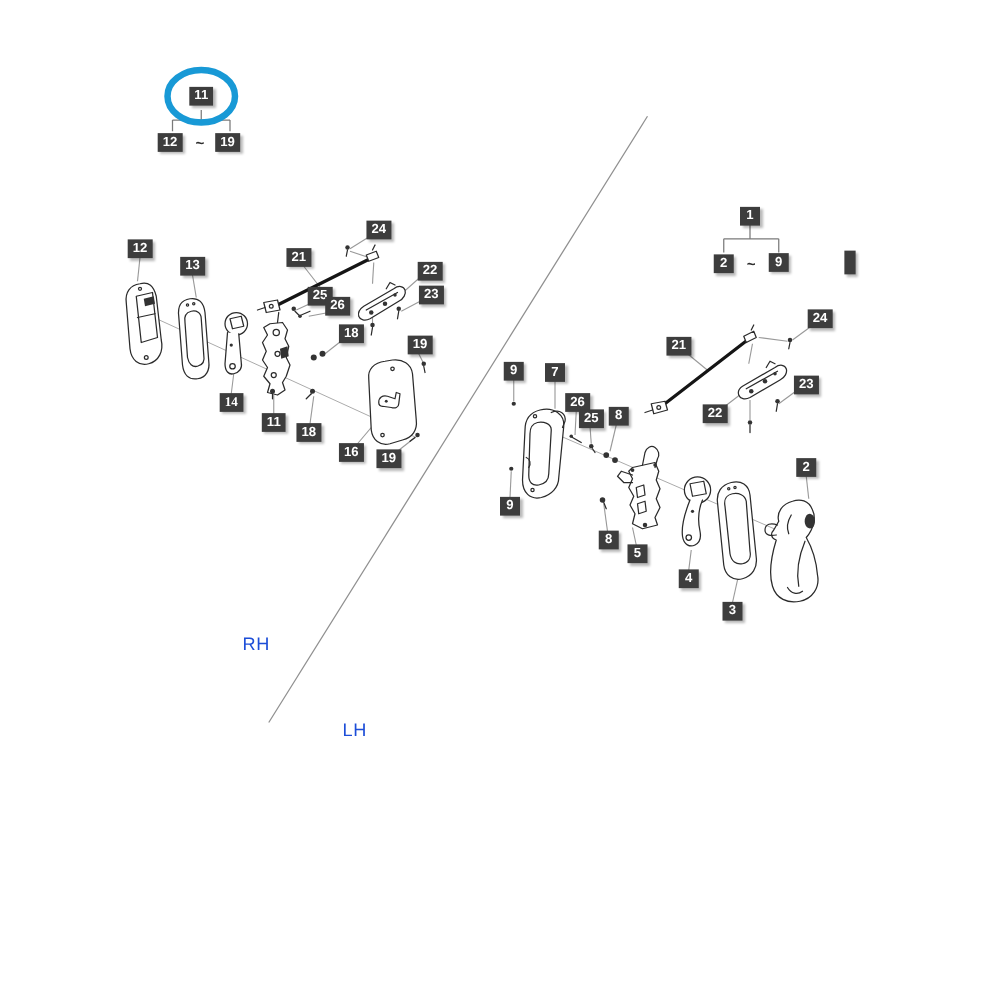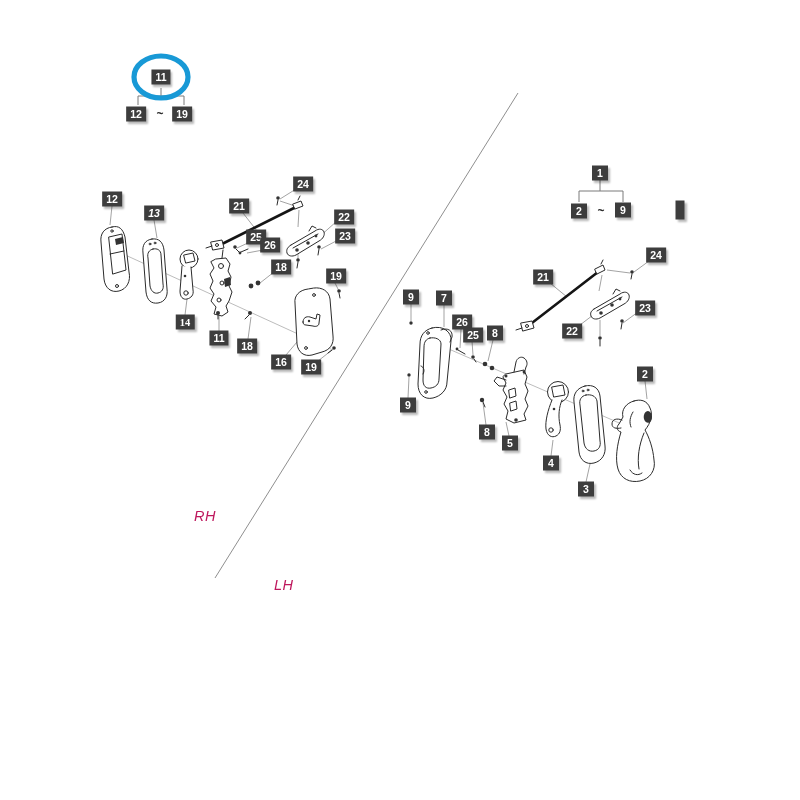--- a/index.html
+++ b/index.html
@@ -20,21 +20,21 @@
   .plabel{position:absolute;transform:translate(-50%,-50%);white-space:nowrap;}
   .plabel.boxed{
     background:var(--label-bg,#3d3d3d);color:var(--label-text,#fff);
     font-weight:bold;font-size:10.5px;line-height:11px;
     padding:2px 4px;min-width:8px;text-align:center;
     box-shadow:2px 2px 2px rgba(0,0,0,0.28);
   }
   .plabel.plain{background:none;color:#2e2e2e;font-weight:bold;font-size:12px;box-shadow:none;}
   .plabel.thin{background:var(--label-bg,#3d3d3d);width:7px;height:15px;padding:2px 1px;min-width:0;
     box-shadow:2px 2px 2px rgba(0,0,0,0.28);}
-  .side-text{position:absolute;color:#be185d;font-size:14.5px;letter-spacing:0.5px;font-style:italic;}
+  .side-text{position:absolute;color:#1d4ed8;font-size:14.5px;letter-spacing:0.5px;}
 </style>
 </head>
 <body>
 
 <div id="stage" style="--bg: #ffffff; --highlight-blue: #1899d6; --label-bg: #3d3d3d; --label-text: #ffffff; --line: #999999; --part-stroke: #2b2b2b;">
 
   <svg id="diagram-svg" width="800" height="800" viewBox="0 0 800 800">
 
     <path class="divider" d="M518,93 L215,578"></path>
 
@@ -255,21 +255,21 @@
 
     <ellipse class="hl-ellipse" cx="161" cy="77" rx="27" ry="21"></ellipse>
   </svg>
 
   <div id="label-layer">
       <div class="plabel boxed" style="left: 161px; top: 77px;">11</div>
       <div class="plabel boxed" style="left: 136px; top: 114px;">12</div>
       <div class="plabel plain" style="left: 160px; top: 114px;">~</div>
       <div class="plabel boxed" style="left: 182px; top: 114px;">19</div>
       <div class="plabel boxed" style="left: 112px; top: 199px;">12</div>
-      <div class="plabel boxed" style="left: 154px; top: 213px; font-style: italic;">13</div>
+      <div class="plabel boxed" style="left: 154px; top: 213px;">13</div>
       <div class="plabel boxed" style="left: 239px; top: 206px;">21</div>
       <div class="plabel boxed" style="left: 303px; top: 184px;">24</div>
       <div class="plabel boxed" style="left: 344px; top: 217px;">22</div>
       <div class="plabel boxed" style="left: 345px; top: 236px;">23</div>
       <div class="plabel boxed" style="left: 256px; top: 237px;">25</div>
       <div class="plabel boxed" style="left: 270px; top: 245px;">26</div>
       <div class="plabel boxed" style="left: 281px; top: 267px;">18</div>
       <div class="plabel boxed" style="left: 336px; top: 276px;">19</div>
       <div class="plabel boxed" style="left: 185px; top: 322px; font-family: Liberation Serif, serif;">14</div>
       <div class="plabel boxed" style="left: 219px; top: 338px;">11</div>

